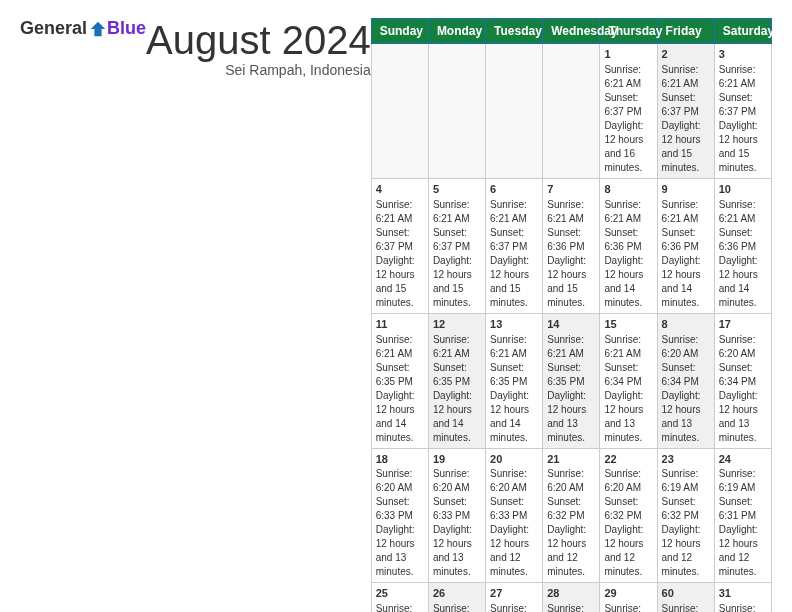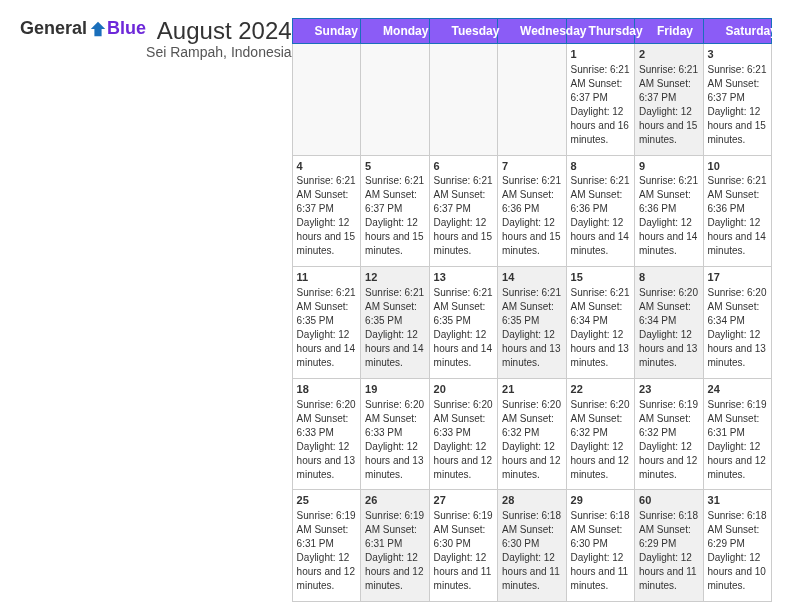--- a/index.html
+++ b/index.html
@@ -45,42 +45,42 @@
     }
     .logo-icon {
       width: 18px;
       height: 18px;
       margin-left: 2px;
     }
     .title-block {
       text-align: right;
     }
     .main-title {
-      font-size: 24px;
+      font-size: 40px;
       font-weight: normal;
       color: #333;
       line-height: 1.1;
     }
     .subtitle {
       font-size: 14px;
       color: #555;
     }
     .calendar {
       flex: 1;
       border: 1px solid #ccc;
       border-collapse: collapse;
       width: 100%;
       table-layout: fixed;
     }
     .calendar th {
-      background-color: #8b5cf6;
+      background-color: #15803d;
       color: #fff;
       font-size: 12px;
       font-weight: bold;
-      padding: 5px 22px;
+      padding: 5px 8px;
       text-align: left;
       border: 1px solid #1a6fbb;
     }
     .calendar td {
       border: 1px solid #ccc;
       vertical-align: top;
       padding: 3px 4px;
       font-size: 9.5px;
       color: #333;
       line-height: 1.35;

